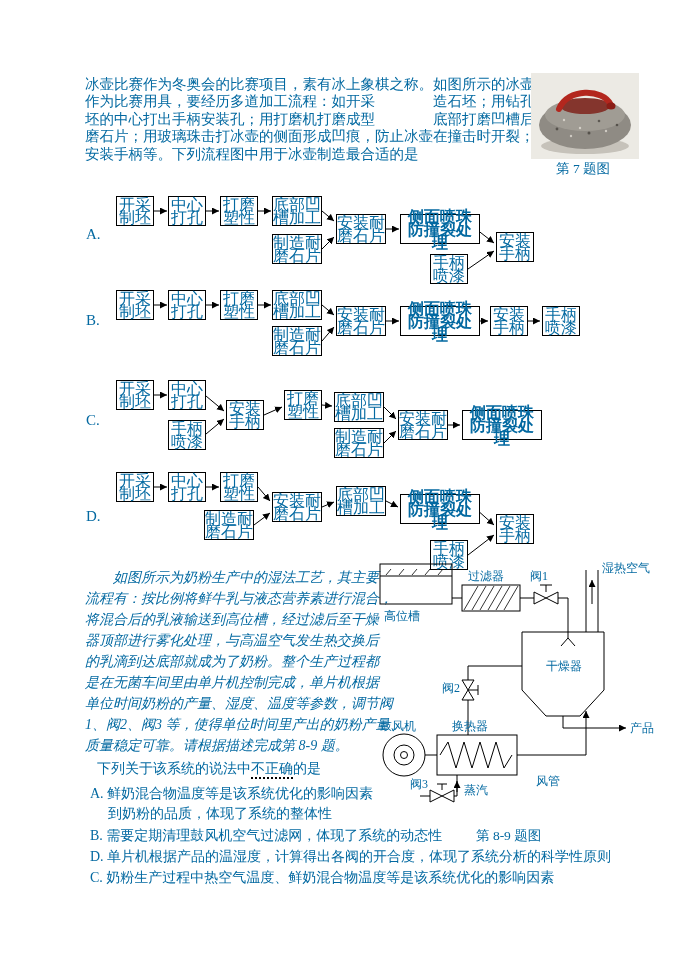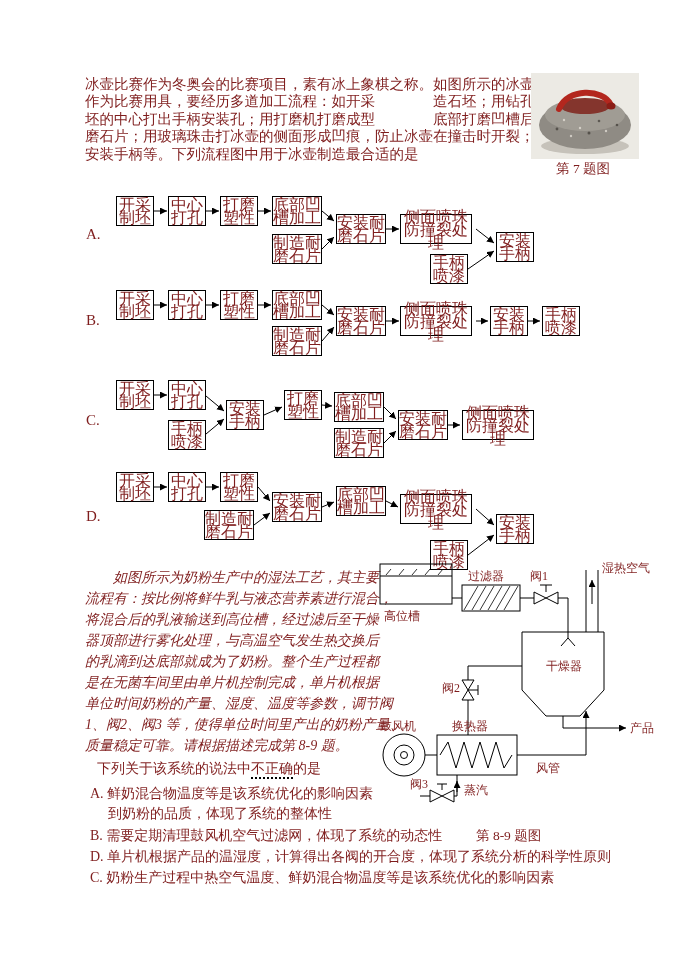--- a/index.html
+++ b/index.html
@@ -1,32 +1,32 @@
 <!DOCTYPE html>
 <html><head>
 <meta charset="utf-8">
 <style>
   * { margin:0; padding:0; box-sizing:border-box; }
   html,body { background:#fff; }
   .page { position:relative; width:688px; height:972px; background:#ffffff;
-          font-family:"Liberation Serif","DejaVu Serif",serif; color:#7f1d1d; overflow:hidden; }
+          font-family:"Liberation Serif","DejaVu Serif",serif; color:#0369a1; overflow:hidden; }
   .abs { position:absolute; }
   .tline { white-space:nowrap; }
 
   .intro { left:85px; top:76px; width:470px; font-size:14.5px; line-height:17.4px; }
 
   .fig7cap { left:556px; top:160px; font-size:13.5px; }
 
   .fc { position:absolute; left:100px; width:620px; }
   .fc .opt-label { position:absolute; left:-14px; font-size:15px; }
   .fc svg { position:absolute; left:0; top:0; }
   .fbox { position:absolute; border:1px solid #000; height:30px; background:#fff;
           display:flex; align-items:center; justify-content:center; text-align:center;
           font-size:16px; line-height:13px; word-break:break-all; }
-  .w2 { width:38px; } .w3 { width:50px; } .w5 { width:72px; }
+  .w2 { width:38px; } .w3 { width:50px; } .w5 { width:80px;font-weight:bold; }
 
   .milk { left:85px; top:567px; width:320px; font-size:14px; line-height:21px; font-style:italic; }
 
   .stem { left:97px; top:760px; font-size:14px; }
   .emph { border-bottom:2px dotted #000; padding-bottom:1px; }
 
   .opts { left:90px; top:783px; font-size:14px; line-height:21px; }
   .opts .cont { padding-left:18px;font-family:Liberation Mono, monospace; }
 
   .diagram { left:372px; top:558px; width:300px; height:252px; }
@@ -300,19 +300,19 @@
     <div class="dlabel" style="left:12px;top:50px">高位槽</div>
     <div class="dlabel" style="left:96px;top:10px">过滤器</div>
     <div class="dlabel" style="left:158px;top:10px">阀1</div>
     <div class="dlabel" style="left:230px;top:2px">湿热空气</div>
     <div class="dlabel" style="left:174px;top:100px">干燥器</div>
     <div class="dlabel" style="left:70px;top:122px">阀2</div>
     <div class="dlabel" style="left:80px;top:160px">换热器</div>
     <div class="dlabel" style="left:8px;top:160px">鼓风机</div>
     <div class="dlabel" style="left:38px;top:218px">阀3</div>
     <div class="dlabel" style="left:92px;top:224px">蒸汽</div>
-    <div class="dlabel" style="left:164px;top:202px">风管</div>
+    <div class="dlabel" style="left:164px;top:215px">风管</div>
     <div class="dlabel" style="left:258px;top:162px">产品</div>
   </div>
 
   <div class="abs figcap89 tline">第 8-9 题图</div>
 
 </div>
 
 </body></html>

